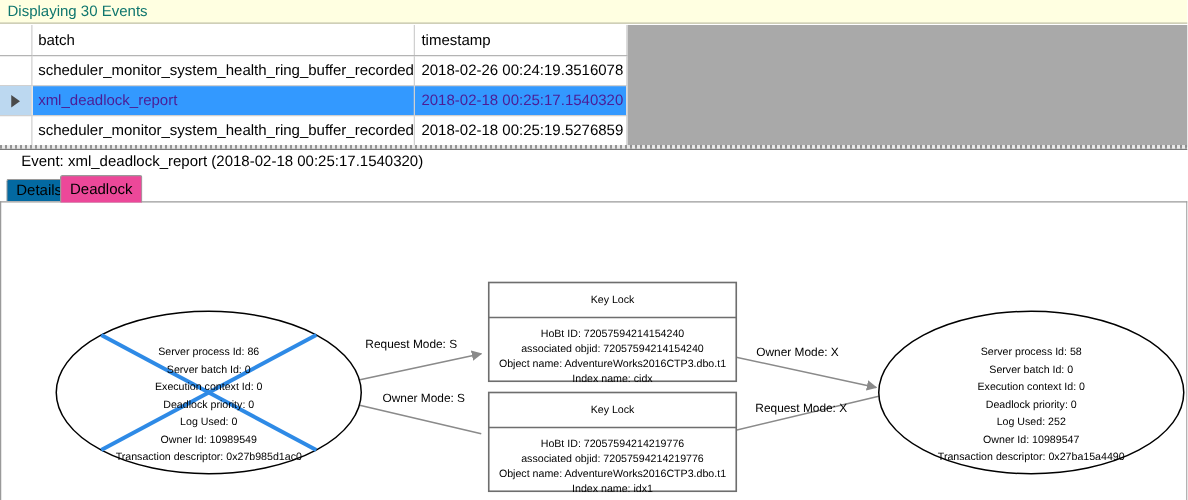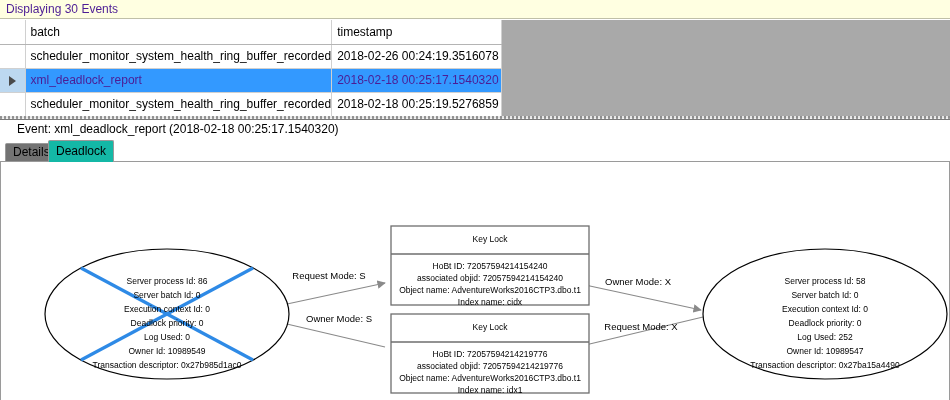--- a/index.html
+++ b/index.html
@@ -22,21 +22,21 @@
     position: absolute;
     left: 0; top: 0;
     width: 950px;
     height: 19px;
     background: #ffffe1;
     border-bottom: 1px solid #c0c0a8;
     box-sizing: border-box;
     line-height: 18px;
     padding-left: 6px;
     font-size: 12px;
-    color: #4c1d95;
+    color: #0f766e;
   }
 
   
   #events-grid {
     position: absolute;
     left: 0; top: 20px;
     width: 950px;
     height: 98px;
     background: #a9a9a9;
     overflow: hidden;
@@ -115,32 +115,32 @@
     width: 950px;
     height: 21px;
   }
   .tab {
     position: absolute;
     top: 3px;
     height: 18px;
     line-height: 17px;
     padding: 0 7px;
     font-size: 12px;
-    background: #737373;
+    background: #0369a1;
     border: 1px solid #9a9a9a;
     border-bottom: none;
     border-radius: 2px 2px 0 0;
     box-sizing: border-box;
     color: #000;
   }
   .tab.active {
     top: 0px;
     height: 22px;
     line-height: 21px;
-    background: #14b8a6;
+    background: #ec4899;
     border-color: #9a9a9a;
     z-index: 3;
   }
   #tab-details { left: 5px; }
   #tab-deadlock { left: 48px; }
 
   
   #deadlock-panel {
     position: absolute;
     left: 0; top: 161px;

